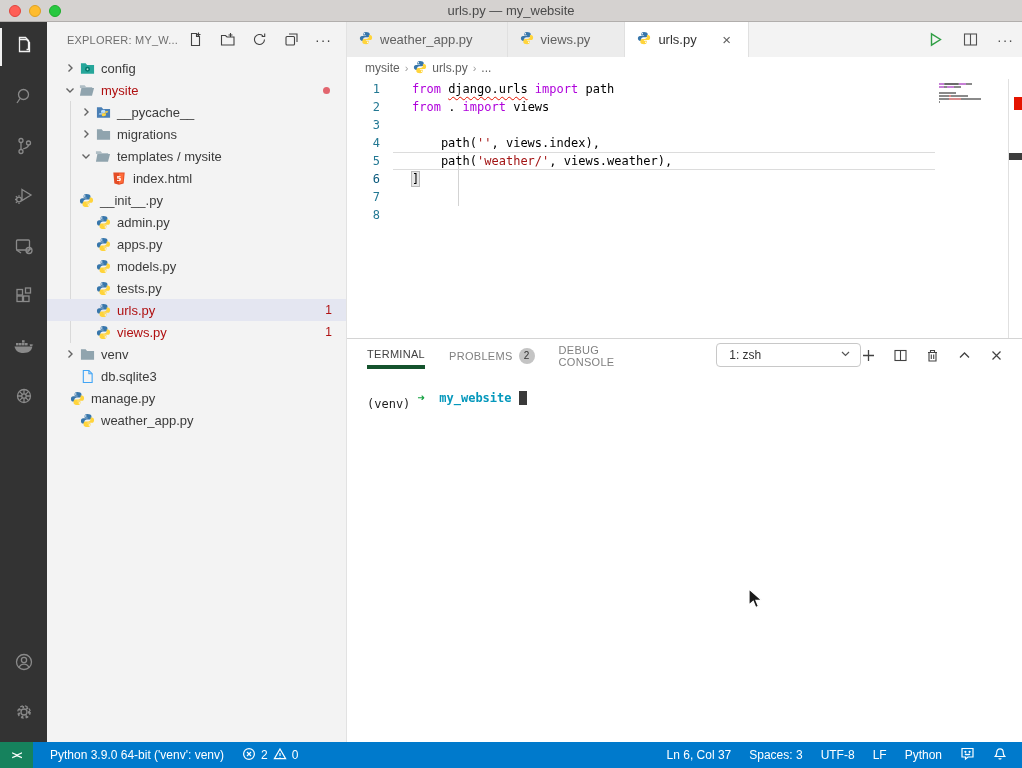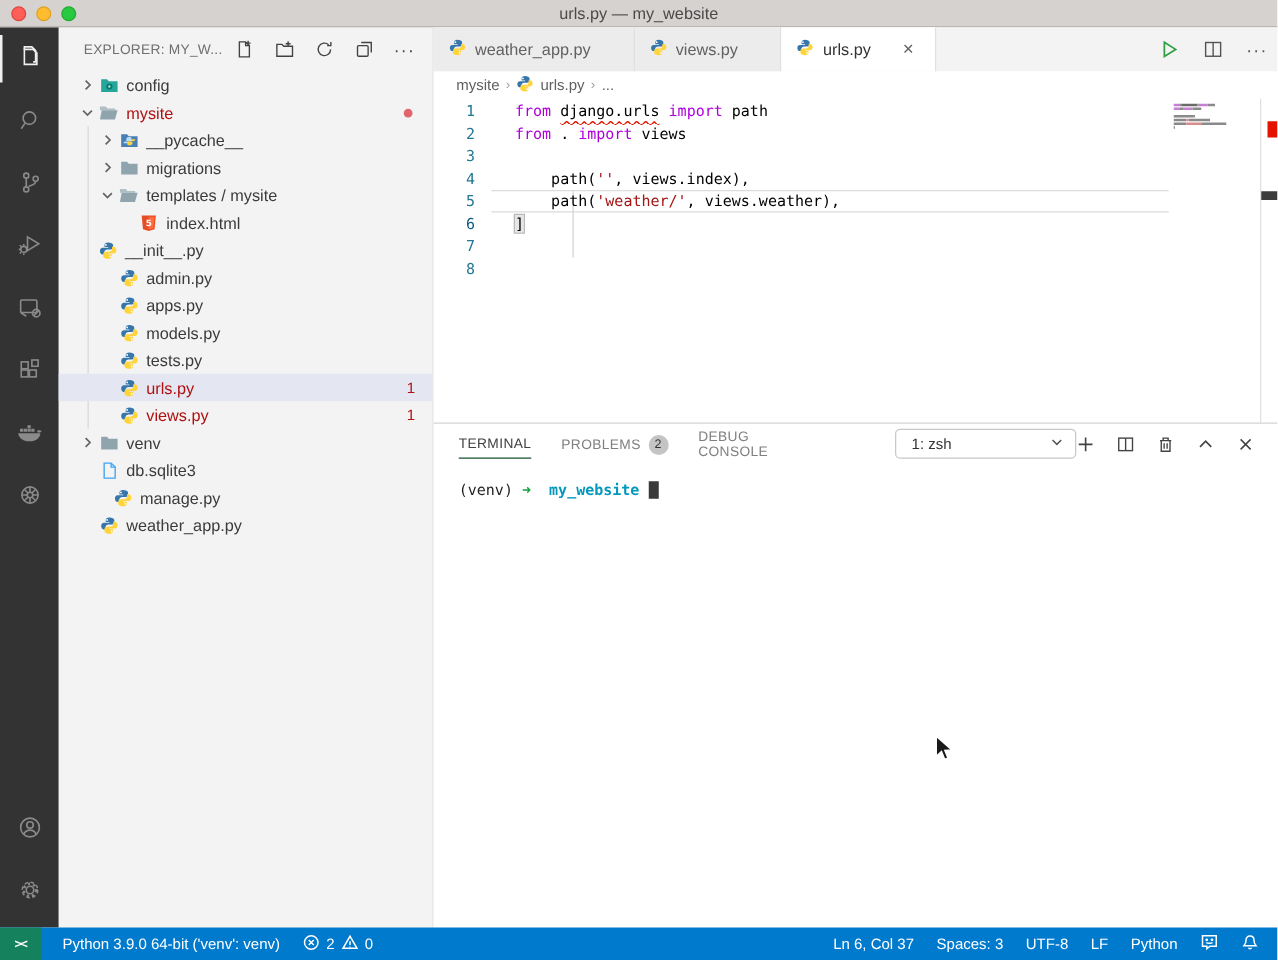--- a/index.html
+++ b/index.html
@@ -74,21 +74,21 @@
   .mm-line { height:2px; margin-bottom:1px; display:flex; }
   .mm-line span { height:2px; display:inline-block; }
   .ruler { position:absolute; right:0; top:0; width:14px; height:100%; border-left:1px solid #e0e0e0; }
   .ruler .rmark-err { position:absolute; right:0; width:8px; top:18px; height:13px; background:#e51400; }
   .ruler .rmark-cur { position:absolute; left:0; right:0; top:74px; height:7px; background:#3c3c3c; }
 
   
   .panel { position:absolute; top:316px; left:0; right:0; bottom:0; background:#fff; border-top:1px solid #d4d4d4; }
   .panel-header { height:32px; display:flex; align-items:center; padding:0 18px 0 20px; }
   .ptab { font-size:11px; letter-spacing:.3px; color:#808080; margin-right:24px; cursor:pointer; padding:6px 0 5px; display:flex; align-items:center; gap:6px; }
-  .ptab.active { color:#424242; border-bottom:1px solid #14532d; }
+  .ptab.active { color:#424242; border-bottom:4px solid #14532d; }
   .pbadge { background:#c4c4c4; color:#333; border-radius:50%; width:16px; height:16px; font-size:10px; display:inline-flex; align-items:center; justify-content:center; }
   .shell-select { margin-left:38px; width:150px; height:24px; background:#fff; border:1px solid #c8c8c8; border-radius:4px; display:flex; align-items:center; padding:0 9px 0 12px; font-size:12px; color:#333; cursor:pointer; }
   .shell-select .sel-chev { margin-left:auto; color:#555; }
   .panel-actions { margin-left:auto; display:flex; align-items:center; gap:17px; color:#424242; }
   .panel-actions .xicon { cursor:pointer; display:flex; align-items:center; }
   .panel-actions svg { stroke:#424242; fill:none; stroke-width:1.1; }
   .term-body { padding:14px 0 0 20px; font-size:12px; cursor:text; }
   .term-line { display:flex; align-items:center; }
   .tk-t { color:#1f1f1f; }
   .tk-green { color:#16a243; }
@@ -419,21 +419,21 @@
       <div class="trow" style="padding-left: 15px;">
         <span class="chev"></span>
         <span class="ficon">
           <svg width="13" height="15" viewBox="0 0 14 16">
             <path fill="none" stroke="#42a5f5" stroke-width="1.2" d="M2.5 1.5h6l3.5 3.5v9.5h-9.5z"></path>
             <path fill="none" stroke="#42a5f5" stroke-width="1.2" d="M8.5 1.5V5H12"></path>
           </svg>
         </span>
         <span class="tlabel">db.sqlite3</span>
       </div>
-      <div class="trow" style="padding-left: 26px;">
+      <div class="trow" style="padding-left: 5px;">
         <span class="chev"></span>
         <span class="ficon">
           <svg width="15" height="15" viewBox="0 0 16 16">
             <path fill="#3776ab" d="M7.9 1C6 1 4.9 1.9 4.9 3.2V5h3.2v.6H3.4C1.9 5.6 1 6.7 1 8.4c0 1.7.9 2.9 2.4 2.9h1.3V9.4C4.7 8 5.9 7 7.3 7h2.9c1.1 0 2-.9 2-2V3.2C12.2 1.9 10.3 1 7.9 1z"></path>
             <circle fill="#fff" cx="6.1" cy="3.1" r=".8"></circle>
             <path fill="#ffd43b" d="M8.1 15c1.9 0 3-0.9 3-2.2V11H7.9v-.6h4.7c1.5 0 2.4-1.1 2.4-2.8 0-1.7-.9-2.9-2.4-2.9h-1.3v1.9c0 1.4-1.2 2.4-2.6 2.4H5.8c-1.1 0-2 .9-2 2v1.8C3.8 14.1 5.7 15 8.1 15z"></path>
             <circle fill="#fff" cx="9.9" cy="12.9" r=".8"></circle>
           </svg>
         </span>
         <span class="tlabel">manage.py</span>
@@ -622,21 +622,21 @@
           </span>
         <span class="xicon">
             <svg width="15" height="15" viewBox="0 0 15 15">
               <path d="M3.5 3.5 L11.5 11.5 M11.5 3.5 L3.5 11.5" stroke-width="1.2"></path>
             </svg>
           </span>
       </div>
     </div>
     <div class="term-body mono">
       <div class="term-line" id="termline">
-          <span class="tk-t" style="white-space: pre;">(venv) </span>
+          <span class="tk-t" style="white-space: pre; margin-top: 12px;">(venv) </span>
           <span class="tk-green" style="white-space: pre;">➜</span>
           <span class="tk-t" style="white-space: pre;">  </span>
           <span class="tk-cyan" style="white-space: pre;">my_website</span>
           <span class="term-cursor"></span>
         </div>
     </div>
   </div>
 </div>
 
 <div class="statusbar">

